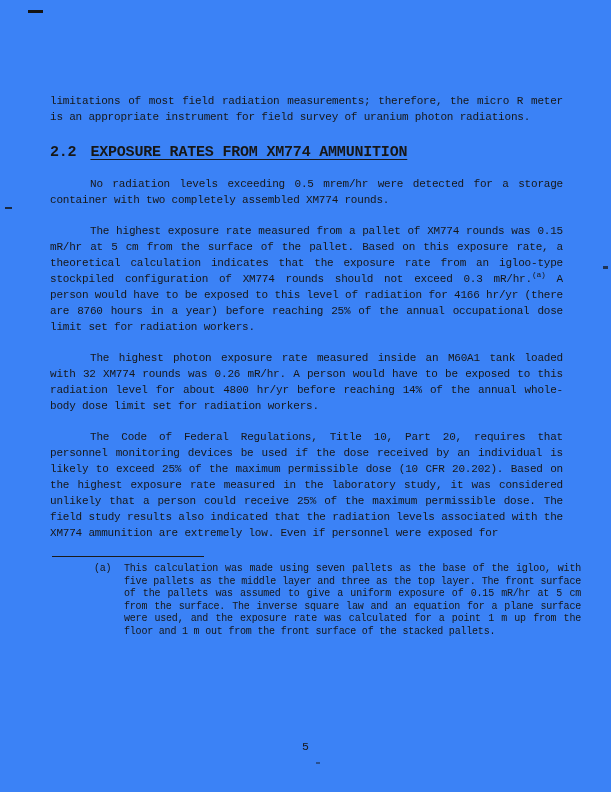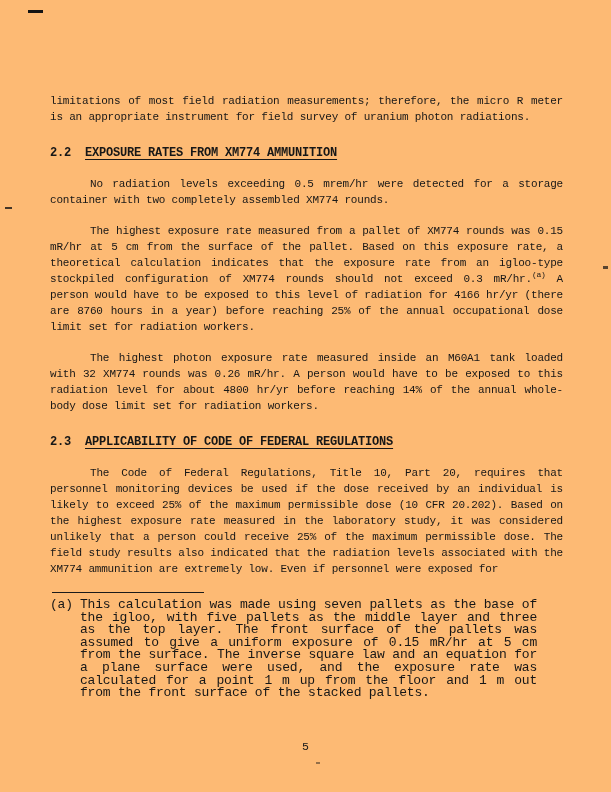--- a/index.html
+++ b/index.html
@@ -8,21 +8,21 @@
     width: 611px;
     height: 792px;
     background: #f4f4f1;
     font-family: "Liberation Mono", "DejaVu Sans Mono", monospace;
   }
 
   .page {
     position: relative;
     width: 611px;
     height: 792px;
-    background: #fdba74;
+    background: #3b82f6;
     color: #171717;
     overflow: hidden;
   }
 
   .content {
     position: absolute;
     left: 50px;
     top: 93px;
     width: 513px;
     font-size: 11px;
@@ -32,21 +32,21 @@
 
   .para {
     text-align: justify;
     text-indent: 40px;
     margin-bottom: 15px;
   }
 
   .para.no-indent { text-indent: 0; }
 
   .heading {
-    font-size: 12px;
+    font-size: 15px;
     font-weight: bold;
     margin: 20px 0 15px 0;
     white-space: nowrap;
   }
 
   .h-num { margin-right: 14px; }
 
   .h-title {
     text-decoration: underline;
     text-underline-offset: 3px;
@@ -62,26 +62,27 @@
     text-underline-offset: 2px;
   }
 
   .footnote-sep {
     width: 152px;
     border-top: 1.5px solid #1b1b1b;
     margin: 8px 0 6px 2px;
   }
 
   .footnote {
-    font-size: 13px;
+    font-size: 10px;
     line-height: 12.6px;
     letter-spacing: -0.2px;
     width: 487px;
     padding-left: 30px;
     text-align: justify;
+    margin-left: 44px;
   }
 
   .fn-marker {
     display: inline-block;
     width: 30px;
     margin-left: -30px;
   }
 
   .page-number {
     position: absolute;
@@ -117,23 +118,20 @@
     <h2 class="heading">
       <span class="h-num">2.2</span><span class="h-title">EXPOSURE RATES FROM XM774 AMMUNITION</span>
     </h2>
 
     <p class="para">No radiation levels exceeding 0.5 mrem/hr were detected for a storage container with two completely assembled XM774 rounds.</p>
 
     <p class="para"><span>The highest exposure rate measured from a pallet of XM774 rounds was 0.15 mR/hr at 5 cm from the surface of the pallet. Based on this exposure rate, a theoretical calculation indicates that the exposure rate from an igloo-type stockpiled configuration of XM774 rounds should not exceed 0.3 mR/hr.</span><sup class="fn-ref">(a)</sup><span> A person would have to be exposed to this level of radiation for 4166 hr/yr (there are 8760 hours in a year) before reaching 25% of the annual occupational dose limit set for radiation workers.</span></p>
 
     <p class="para">The highest photon exposure rate measured inside an M60A1 tank loaded with 32 XM774 rounds was 0.26 mR/hr. A person would have to be exposed to this radiation level for about 4800 hr/yr before reaching 14% of the annual whole-body dose limit set for radiation workers.</p>
 
-    <h2 class="heading">
-      <span class="h-num">2.3</span><span class="h-title">APPLICABILITY OF CODE OF FEDERAL REGULATIONS</span>
-    </h2>
 
     <p class="para"><span>The </span><span class="u-title">Code of Federal Regulations</span><span>, Title 10, Part 20, requires that personnel monitoring devices be used if the dose received by an individual is likely to exceed 25% of the maximum permissible dose (10 CFR 20.202). Based on the highest exposure rate measured in the laboratory study, it was considered unlikely that a person could receive 25% of the maximum permissible dose. The field study results also indicated that the radiation levels associated with the XM774 ammunition are extremely low. Even if personnel were exposed for</span></p>
 
     <div class="footnote-sep"></div>
 
     <div class="footnote"><span class="fn-marker">(a)</span><span>This calculation was made using seven pallets as the base of the igloo, with five pallets as the middle layer and three as the top layer. The front surface of the pallets was assumed to give a uniform exposure of 0.15 mR/hr at 5 cm from the surface. The inverse square law and an equation for a plane surface were used, and the exposure rate was calculated for a point 1 m up from the floor and 1 m out from the front surface of the stacked pallets.</span></div>
 
   </main>
 
   <div class="page-number">5</div>

